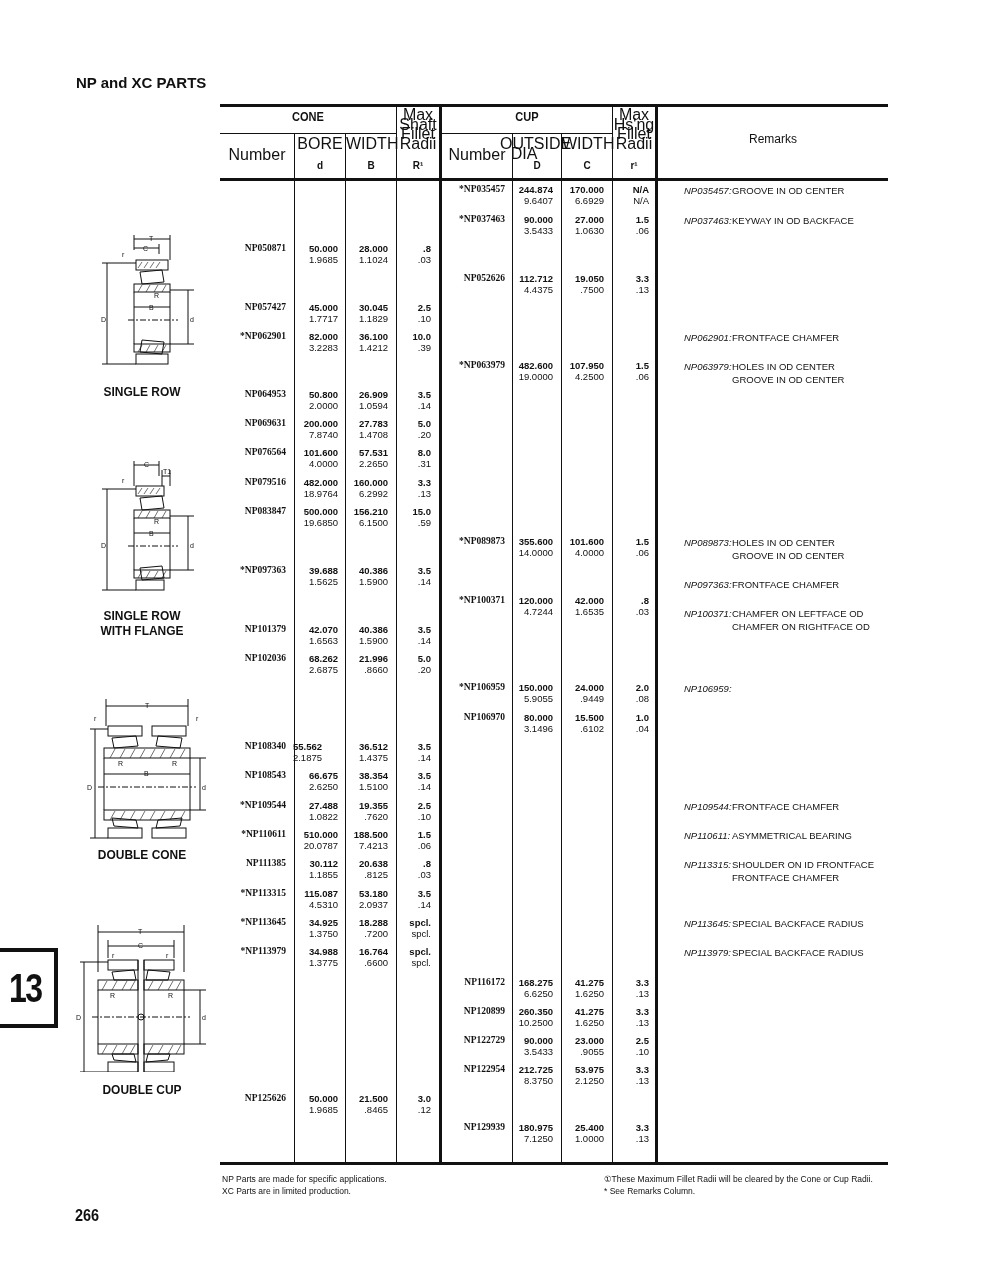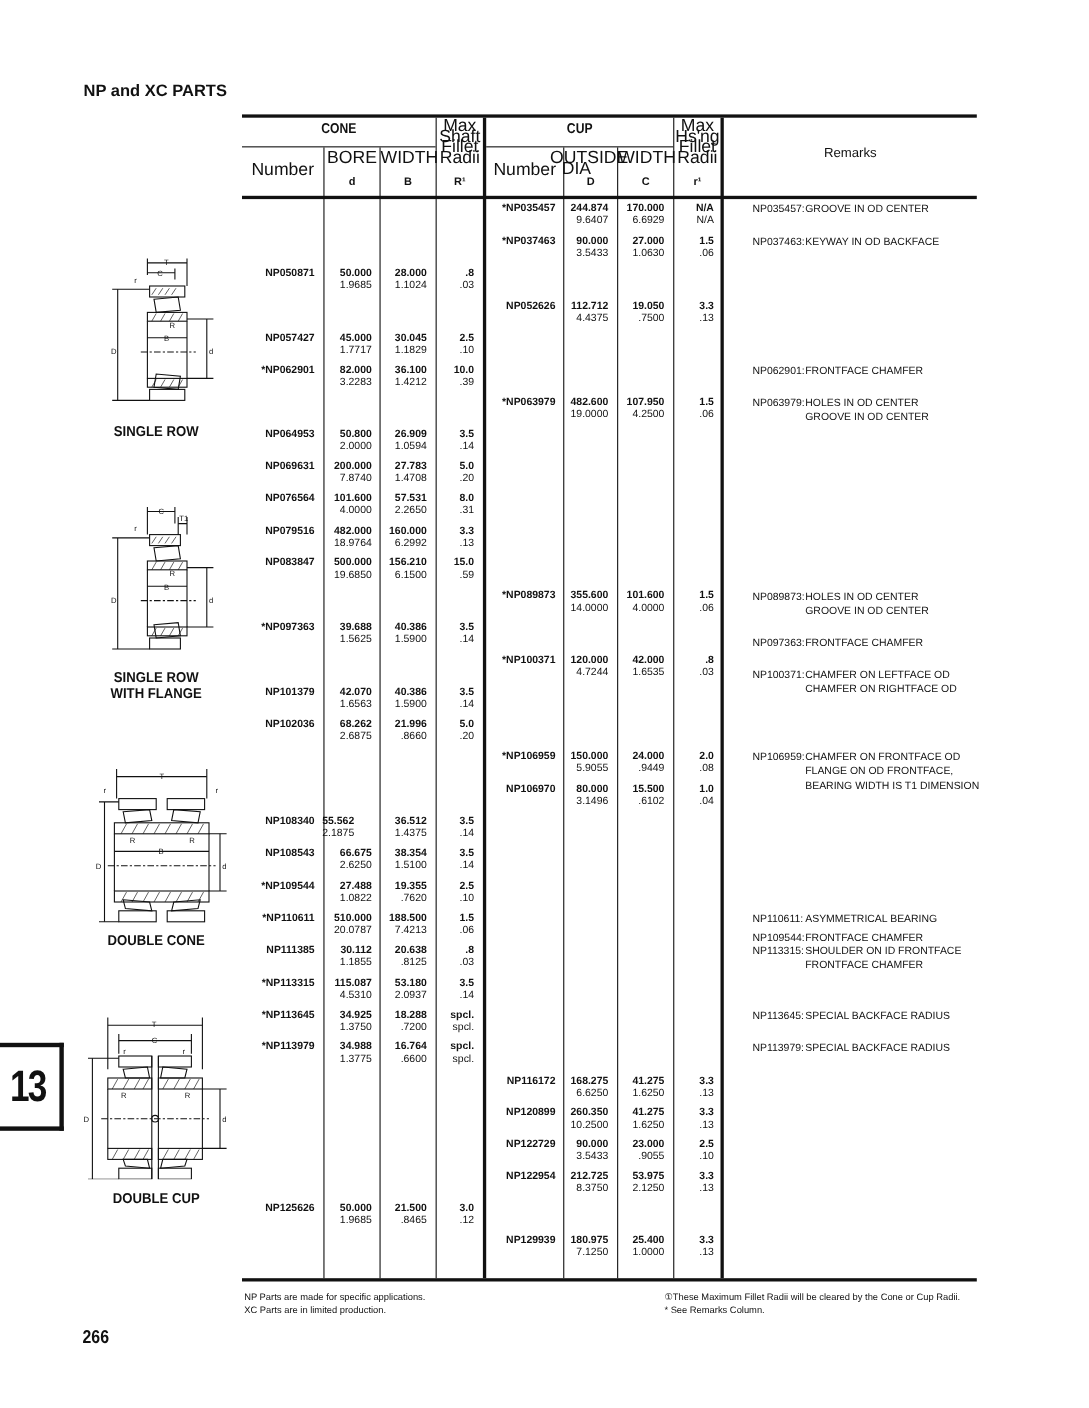--- a/index.html
+++ b/index.html
@@ -22,23 +22,23 @@
 
   .hcell { position: absolute; font-size: 16px; text-align: center; line-height: 10px; color: #111; }
   .hgroup { font-size: 13px; font-weight: bold; transform: scaleX(0.85); }
   .hsym { font-weight: bold; font-size: 10px; }
 
   
   .cell { position: absolute; font-size: 9.5px; line-height: 11px; white-space: nowrap; }
   .cell .b { font-weight: bold; display: block; }
   .cell .n { display: block; }
   .right { text-align: right; }
-  .num { width: 64px; text-align: right; font-weight: bold; }
+  .num { width: 64px; text-align: right; font-weight: bold; font-family: Liberation Serif, serif; }
   .remark { position: absolute; font-size: 9.5px; line-height: 13px; white-space: nowrap; }
-  .remark .rk { display: inline-block; width: 48px; }
+  .remark .rk { display: inline-block; width: 48px; font-style: italic; }
   .remark .rt { display: inline-block; vertical-align: top; }
 
   .footer { position: absolute; font-size: 8.5px; line-height: 12px; color: #111; }
 
   .diagram { position: absolute; }
   .diag-label { position: absolute; font-size: 13px; font-weight: bold; text-align: center; line-height: 15px; transform: scaleX(0.92); }
 </style>
 </head>
 <body>
 
@@ -748,22 +748,22 @@
       <span class="b">3.3</span>
       <span class="n">.13</span>
     </div>
     <div class="remark" style="left:684px;top:184px"><span class="rk">NP035457:</span><span class="rt"><div>GROOVE IN OD CENTER</div></span></div>
     <div class="remark" style="left:684px;top:214px"><span class="rk">NP037463:</span><span class="rt"><div>KEYWAY IN OD BACKFACE</div></span></div>
     <div class="remark" style="left:684px;top:331px"><span class="rk">NP062901:</span><span class="rt"><div>FRONTFACE CHAMFER</div></span></div>
     <div class="remark" style="left:684px;top:360px"><span class="rk">NP063979:</span><span class="rt"><div>HOLES IN OD CENTER</div><div>GROOVE IN OD CENTER</div></span></div>
     <div class="remark" style="left:684px;top:536px"><span class="rk">NP089873:</span><span class="rt"><div>HOLES IN OD CENTER</div><div>GROOVE IN OD CENTER</div></span></div>
     <div class="remark" style="left:684px;top:578px"><span class="rk">NP097363:</span><span class="rt"><div>FRONTFACE CHAMFER</div></span></div>
     <div class="remark" style="left:684px;top:607px"><span class="rk">NP100371:</span><span class="rt"><div>CHAMFER ON LEFTFACE OD</div><div>CHAMFER ON RIGHTFACE OD</div></span></div>
-    <div class="remark" style="left:684px;top:682px"><span class="rk">NP106959:</span><span class="rt"><div>CHAMFER ON FRONTFACE OD</div><div>FLANGE ON OD FRONTFACE,</div><div>BEARING WIDTH IS T1 DIMENSION</div></span></div>
-    <div class="remark" style="left:684px;top:846px"><span class="rk">NP109544:</span><span class="rt"><div>FRONTFACE CHAMFER</div></span></div>
+    <div class="remark" style="left:684px;top:682px"><span class="rk">NP106959:</span></div>
+    <div class="remark" style="left:684px;top:800px"><span class="rk">NP109544:</span><span class="rt"><div>FRONTFACE CHAMFER</div></span></div>
     <div class="remark" style="left:684px;top:829px"><span class="rk">NP110611:</span><span class="rt"><div>ASYMMETRICAL BEARING</div></span></div>
     <div class="remark" style="left:684px;top:858px"><span class="rk">NP113315:</span><span class="rt"><div>SHOULDER ON ID FRONTFACE</div><div>FRONTFACE CHAMFER</div></span></div>
     <div class="remark" style="left:684px;top:917px"><span class="rk">NP113645:</span><span class="rt"><div>SPECIAL BACKFACE RADIUS</div></span></div>
     <div class="remark" style="left:684px;top:946px"><span class="rk">NP113979:</span><span class="rt"><div>SPECIAL BACKFACE RADIUS</div></span></div>
   </div>
 
 <div class="footer" style="left:222px;top:1173px">
   <div>NP Parts are made for specific applications.</div>
   <div>XC Parts are in limited production.</div>
 </div>

